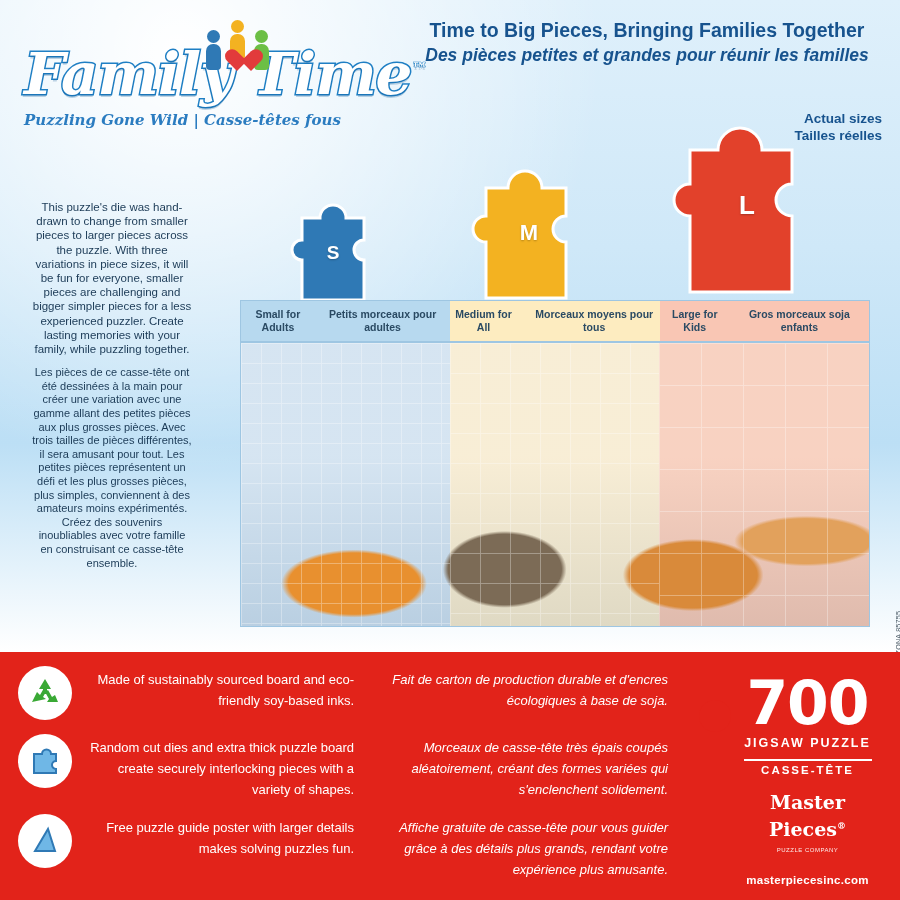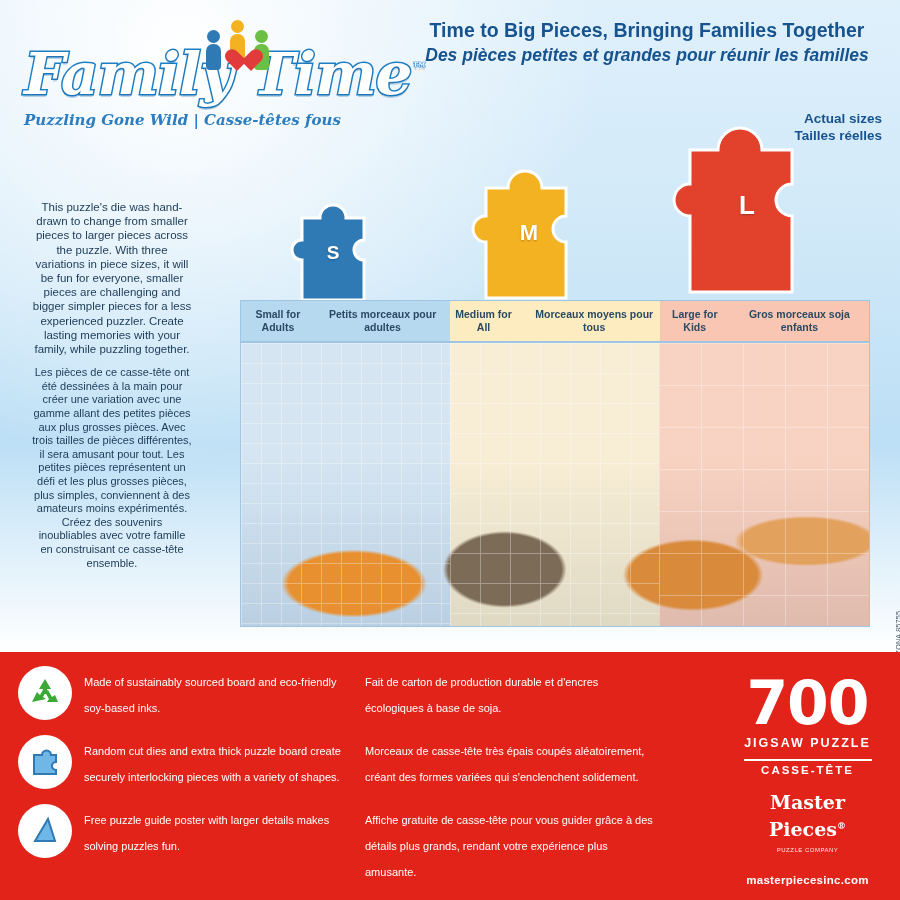--- a/index.html
+++ b/index.html
@@ -134,22 +134,22 @@
   .bottom{
     position:absolute;left:0;top:652px;width:900px;height:248px;background:#e2231a;
     color:#ffffff;
   }
   .features{position:absolute;left:18px;top:14px;width:700px;}
   .frow{display:flex;align-items:flex-start;margin-bottom:14px;}
   .ficon{
     width:54px;height:54px;border-radius:50%;background:#ffffff;flex:0 0 54px;
     display:flex;align-items:center;justify-content:center;margin-right:12px;
   }
-  .ftxt{font-size:11px;line-height:26px;width:270px;padding-top:3px;}
-  .ftxt.fr{width:290px;margin-left:11px;}
+  .ftxt{font-size:13px;line-height:21px;width:270px;padding-top:3px;text-align:right;}
+  .ftxt.fr{width:290px;margin-left:24px;font-style:italic;}
 
   
   .countblock{
     position:absolute;right:0;top:0;width:185px;height:248px;background:#e2231a;text-align:center;
   }
   .cb-notch{
     position:absolute;left:-16px;top:48px;width:32px;height:32px;border-radius:50%;background:#e2231a;
   }
   .count{
     font-family:"DejaVu Sans", sans-serif;font-weight:bold;font-size:60px;line-height:62px;

